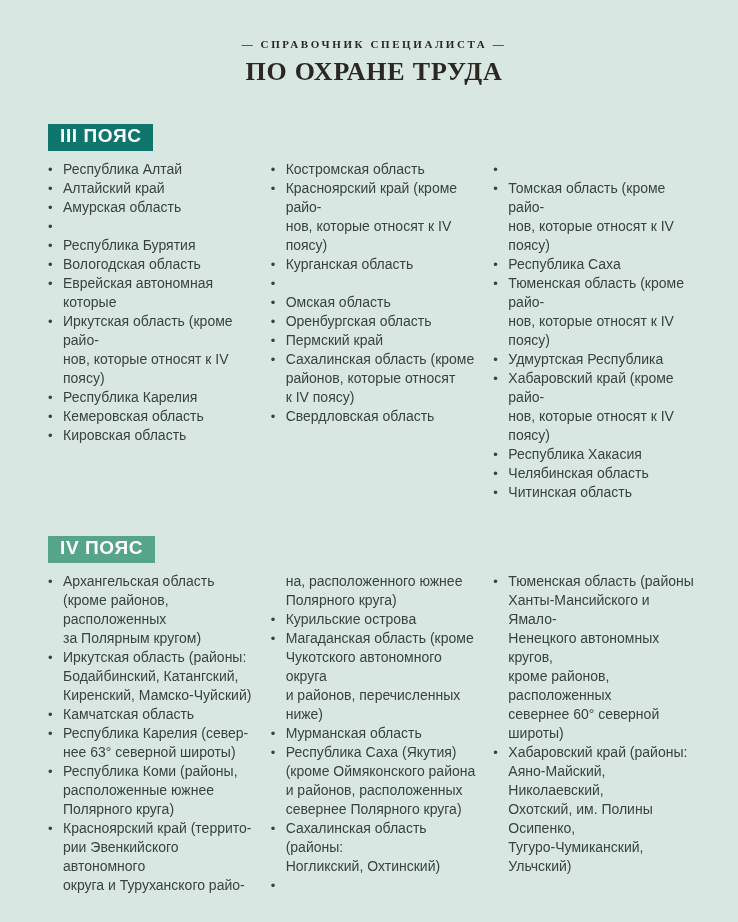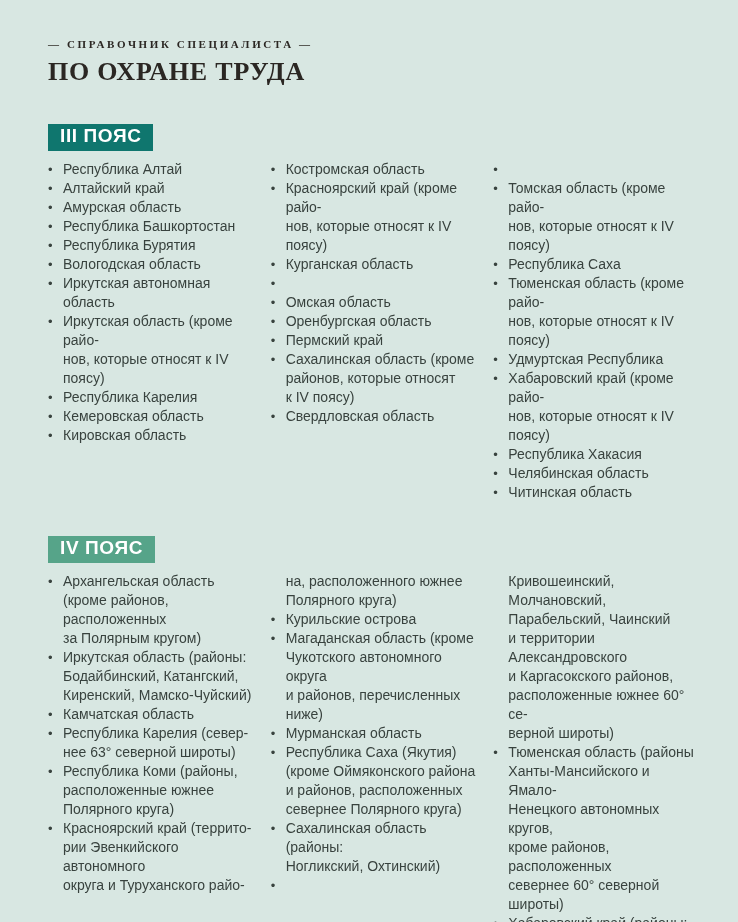--- a/index.html
+++ b/index.html
@@ -9,21 +9,21 @@
     font-family:"Liberation Sans",sans-serif;
     color:#38423e;
     overflow:hidden;
   }
   .page{
     box-sizing:border-box;
     width:738px;height:922px;
     padding:38px 38px 0 48px;
   }
   
-  .masthead{text-align:left;color:#2b2723;font-family:"Liberation Serif",serif;}
+  .masthead{text-align:center;color:#2b2723;font-family:"Liberation Serif",serif;}
   .kicker{
     font-size:11px;font-weight:bold;letter-spacing:2.6px;
     white-space:nowrap;
   }
   .title{
     font-size:26px;font-weight:bold;letter-spacing:0.8px;
     margin-top:7px;white-space:nowrap;
   }
   
   .zone{margin-top:34px;}
@@ -65,33 +65,32 @@
             <li class="item">
               <span class="bullet">•</span>
               <span class="txt">Алтайский край</span>
             </li>
             <li class="item">
               <span class="bullet">•</span>
               <span class="txt">Амурская область</span>
             </li>
             <li class="item">
               <span class="bullet">•</span>
-              <span class="txt">Республика Башкортостан</span>
             </li>
             <li class="item">
               <span class="bullet">•</span>
               <span class="txt">Республика Бурятия</span>
             </li>
             <li class="item">
               <span class="bullet">•</span>
               <span class="txt">Вологодская область</span>
             </li>
             <li class="item">
               <span class="bullet">•</span>
-              <span class="txt">Иркутская автономная область</span>
+              <span class="txt">Еврейская автономная которые</span>
             </li>
             <li class="item">
               <span class="bullet">•</span>
               <span class="txt">Иркутская область (кроме райо-
 нов, которые относят к IV поясу)</span>
             </li>
             <li class="item">
               <span class="bullet">•</span>
               <span class="txt">Республика Карелия</span>
             </li>
@@ -251,29 +250,20 @@
             <li class="item">
               <span class="bullet">•</span>
               <span class="txt">Сахалинская область (районы:
 Ногликский, Охтинский)</span>
             </li>
             <li class="item">
               <span class="bullet">•</span>
             </li>
           </ul>
           <ul class="col">
-            <li class="item">
-              <span class="bullet hide">•</span>
-              <span class="txt">Кривошеинский, Молчановский,
-Парабельский, Чаинский
-и территории Александровского
-и Каргасокского районов,
-расположенные южнее 60° се-
-верной широты)</span>
-            </li>
             <li class="item">
               <span class="bullet">•</span>
               <span class="txt">Тюменская область (районы
 Ханты-Мансийского и Ямало-
 Ненецкого автономных кругов,
 кроме районов, расположенных
 севернее 60° северной широты)</span>
             </li>
             <li class="item">
               <span class="bullet">•</span>

